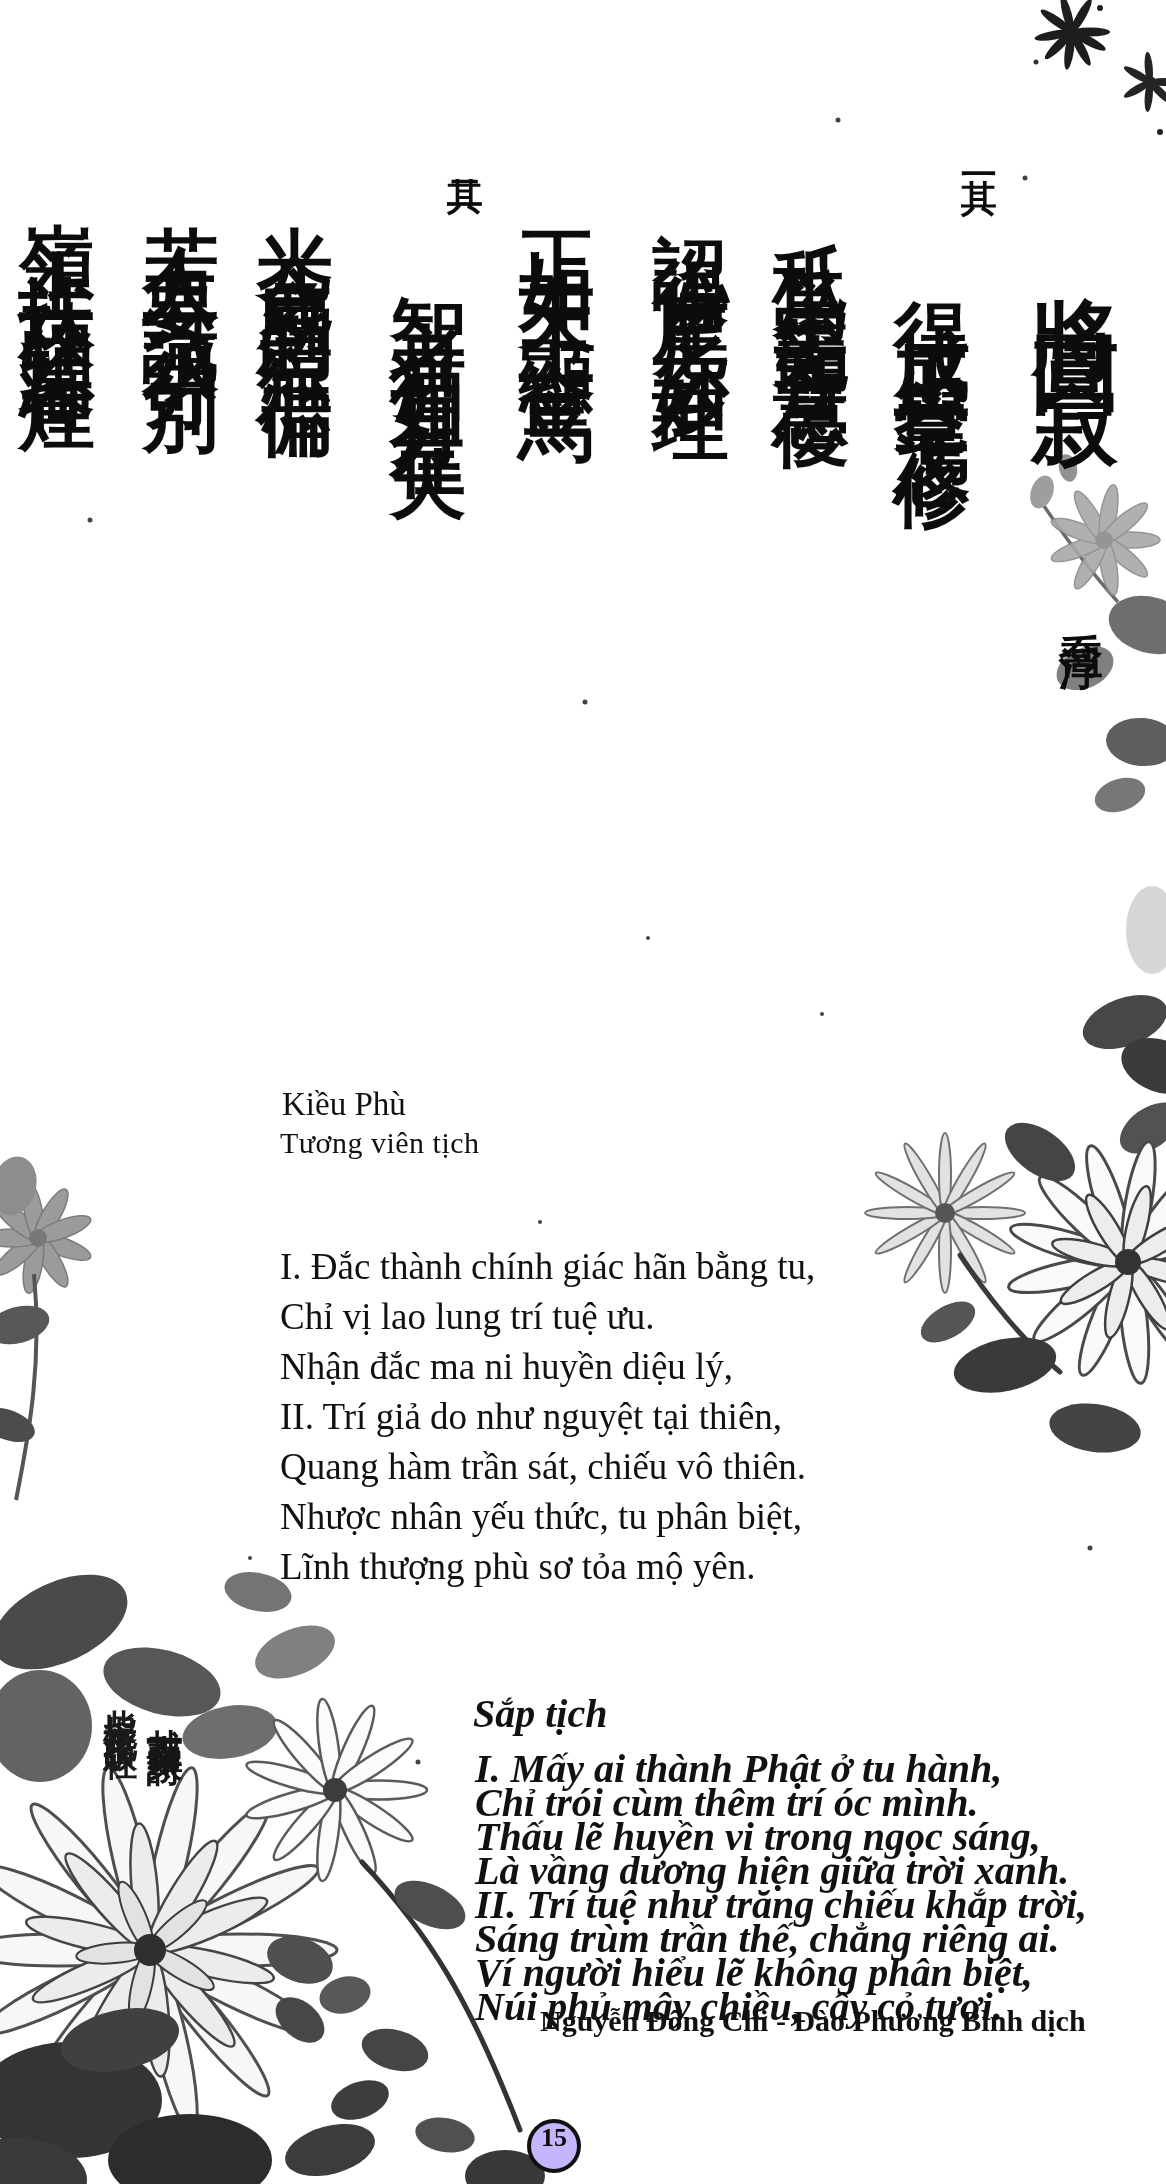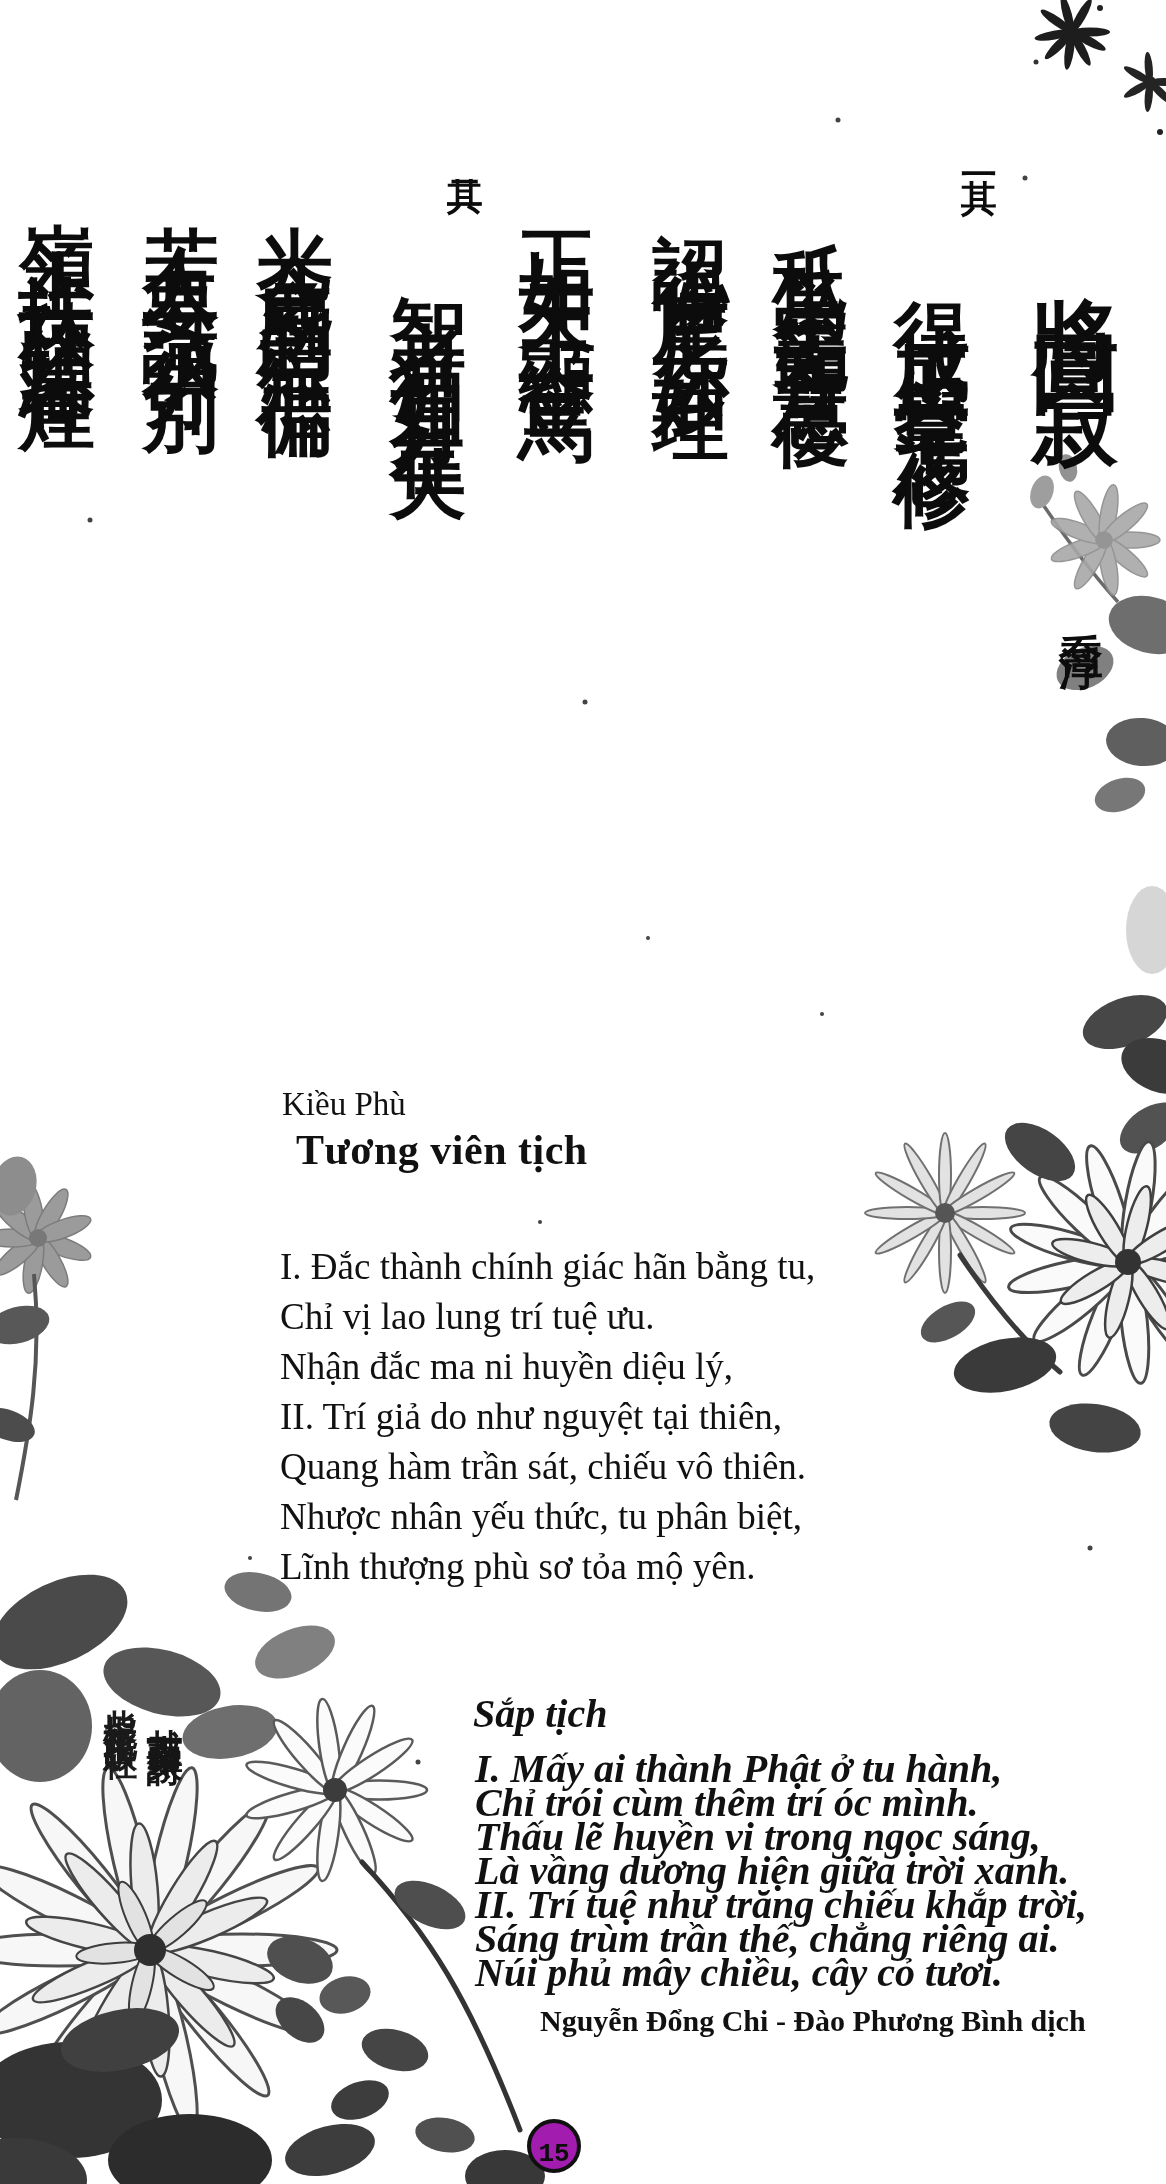--- a/index.html
+++ b/index.html
@@ -21,34 +21,34 @@
   .col-title  { font-size:88px; letter-spacing:40px; }
   .col-seal   { font-size:44px; letter-spacing:12px; }
   .col-marker { font-size:36px; letter-spacing:6px; }
   .col-main   { font-size:76px; letter-spacing:26px; }
   .col-pub-a  { font-size:34px; letter-spacing:6px; color:#1a1a1a; }
   .col-pub-b  { font-size:36px; letter-spacing:5px; color:#161616; }
 
   
   .vn { position:absolute; z-index:2; }
   .vn-author { left:282px; top:1086px; font-size:33px; }
-  .vn-title  { left:280px; top:1126px; font-size:42px; font-weight:bold; letter-spacing:0.5px;margin-left:16px; }
+  .vn-title  { left:280px; top:1126px; font-size:30px; font-weight:normal; letter-spacing:0.5px; }
   .vn-poem   { left:280px; top:1210px; font-size:37px;margin-top:32px; }
   .vn-poem .line { height:50px; line-height:50px; white-space:nowrap; }
   .tr-title  { left:473px; top:1690px; font-size:40px; font-weight:bold; font-style:italic; }
   .tr-poem   { left:475px; top:1752px; font-size:40px; font-weight:bold; font-style:italic; }
   .tr-poem .line { height:34px; line-height:34px; white-space:nowrap; }
   .tr-attr   { left:540px; top:2004px; width:580px; 
                font-size:30px; font-weight:bold; white-space:nowrap; }
 
   .page-badge {
     position:absolute; z-index:3; left:527px; top:2119px;
     width:46px; height:46px; border:4px solid #101010; border-radius:50%;
-    display:flex; align-items:flex-end; justify-content:center;
-    background:#a21caf; font-family:Liberation Mono, monospace;
+    display:flex; align-items:flex-start; justify-content:center;
+    background:#c4b5fd; font-family:Liberation Serif, serif;
     font-size:26px; font-weight:bold; color:#0d0d0d;
   }
 </style>
 </head>
 <body>
 
 <div id="canvas">
 
   
   <svg class="art" width="1166" height="2184" viewBox="0 0 1166 2184" aria-hidden="true">
@@ -313,20 +313,21 @@
   
   <section>
     <div class="vn tr-title">Sắp tịch</div>
     <div class="vn tr-poem">
       <div class="line">I. Mấy ai thành Phật ở tu hành,</div>
       <div class="line">Chỉ trói cùm thêm trí óc mình.</div>
       <div class="line">Thấu lẽ huyền vi trong ngọc sáng,</div>
       <div class="line">Là vầng dương hiện giữa trời xanh.</div>
       <div class="line">II. Trí tuệ như trăng chiếu khắp trời,</div>
       <div class="line">Sáng trùm trần thế, chẳng riêng ai.</div>
+      <div class="line">Ví người hiểu lẽ không phân biệt,</div>
       <div class="line">Núi phủ mây chiều, cây cỏ tươi.</div>
     </div>
     <div class="vn tr-attr">Nguyễn Đổng Chi - Đào Phương Bình dịch</div>
   </section>
 
   
   <div class="page-badge">
     <span>15</span>
   </div>
 

